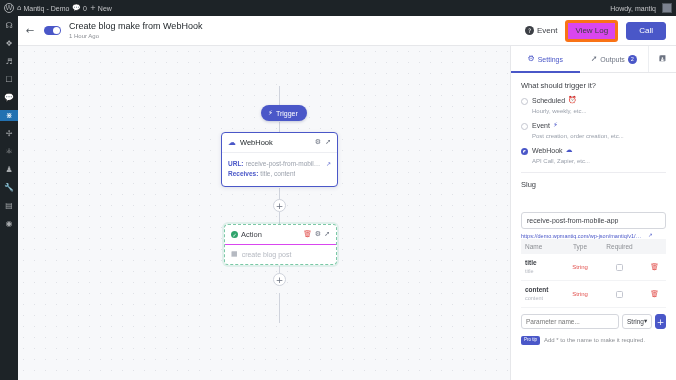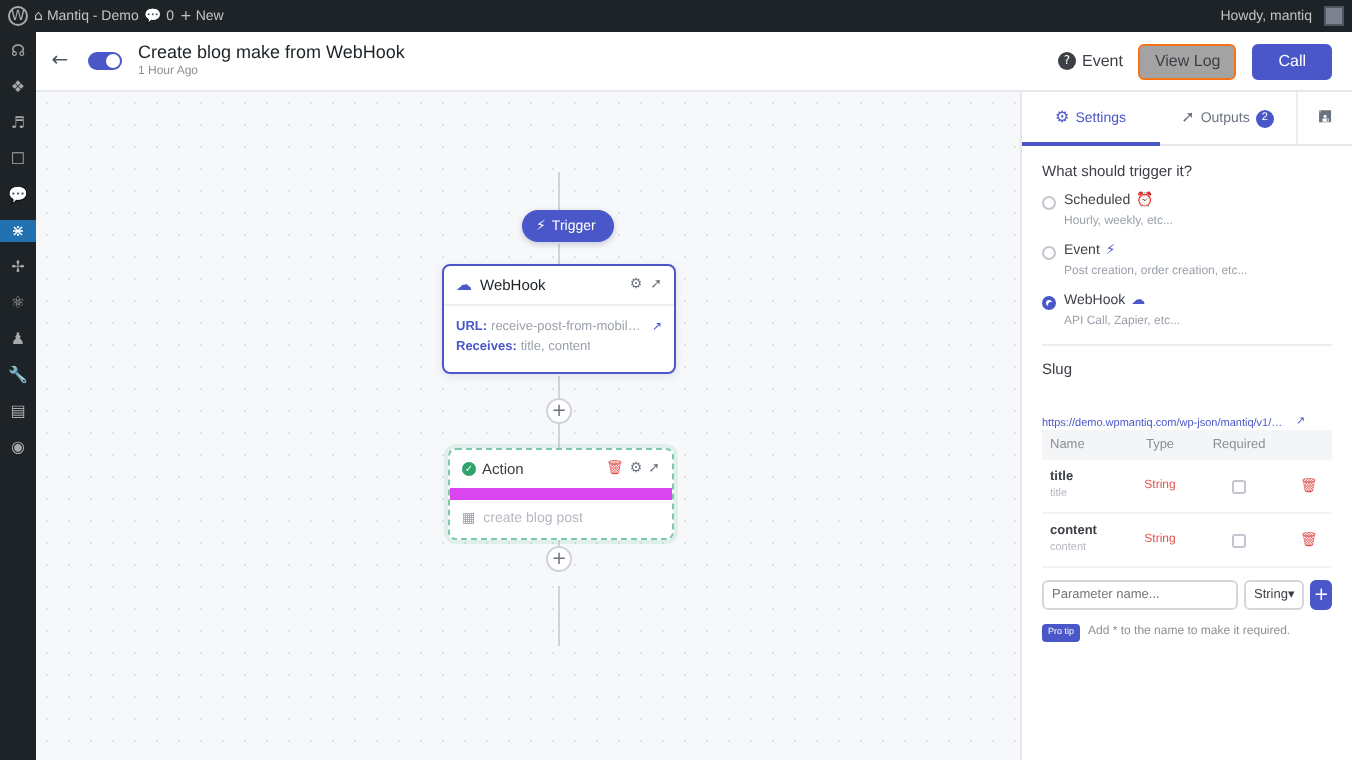--- a/index.html
+++ b/index.html
@@ -70,22 +70,22 @@
   .hdr-spacer { flex: 1; }
   .help {
     display: flex; align-items: center; gap: 3px; font-size: 8px; color: #3c3f45; cursor: pointer;
   }
   .help .qmark {
     width: 9px; height: 9px; border-radius: 50%; background: #3c3f45; color: #fff;
     font-size: 6px; display: flex; align-items: center; justify-content: center;
     font-family: "DejaVu Sans", sans-serif;
   }
   .btn-ghost {
-    font-size: 8px; color: #3c3f45; border: 1px solid #f97316; border-radius: 3px;
-    padding: 4px 7px; background: #a3a3a3; cursor: pointer; line-height: 1;
+    font-size: 8px; color: #3c3f45; border: 3px solid #f97316; border-radius: 3px;
+    padding: 4px 7px; background: #d946ef; cursor: pointer; line-height: 1;
   }
   .btn-primary {
     font-size: 8px; color: #fff; background: #4a57c8; border: 1px solid #4a57c8;
     border-radius: 3px; padding: 4px 12px; cursor: pointer; line-height: 1;
   }
 
   
   #body { flex: 1; display: flex; min-height: 0; }
 
   
@@ -136,21 +136,21 @@
     display: flex; align-items: center; justify-content: center;
     font-size: 9px; cursor: pointer; font-family: "DejaVu Sans", sans-serif;
   }
 
   
   #node-action {
     left: 206px; top: 178px; width: 113px;
     border: 1px dashed #7bc9a6; background: #fff;
     box-shadow: 0 0 0 2px rgba(123,201,166,.18);
   }
-  #node-action .nhead { display: flex; align-items: center; gap: 3px; padding: 5px 6px; border-bottom: 6px solid #d946ef; }
+  #node-action .nhead { display: flex; align-items: center; gap: 3px; padding: 5px 6px; border-bottom: 1px solid #d946ef; }
   #node-action .dot { width: 7px; height: 7px; border-radius: 50%; background: #2fa36b; color:#fff;
       font-size: 5px; display:flex; align-items:center; justify-content:center; font-family:"DejaVu Sans",sans-serif;}
   #node-action .ntitle { font-size: 7.5px; color: #3c3f45; flex: 1; }
   #node-action .act { font-size: 7px; color: #6b7280; cursor: pointer; }
   #node-action .act.del { color: #e2524f; }
   #node-action .abody { padding: 6px; display: flex; align-items: center; gap: 4px; }
   #node-action .abody .bk { color: #9aa0ab; font-size: 7px; }
   #node-action .abody .atext { font-size: 7px; color: #b4b8c0; }
 
   
@@ -425,20 +425,21 @@
           <span class="radio-main">
             <span>WebHook</span>
             <span class="ri ico">☁</span>
           </span>
         </div>
         <div class="radio-hint">API Call, Zapier, etc...</div>
 
         <div class="divider"></div>
 
         <div class="field-label">Slug</div>
+        <input class="text-input" value="receive-post-from-mobile-app" style="">
         <div class="urlline">
           <span class="u">https://demo.wpmantiq.com/wp-json/mantiq/v1/webh...</span>
           <span class="ico">↗</span>
         </div>
 
 
         <table class="ptable">
           <thead>
             <tr>
               <th>Name</th>

